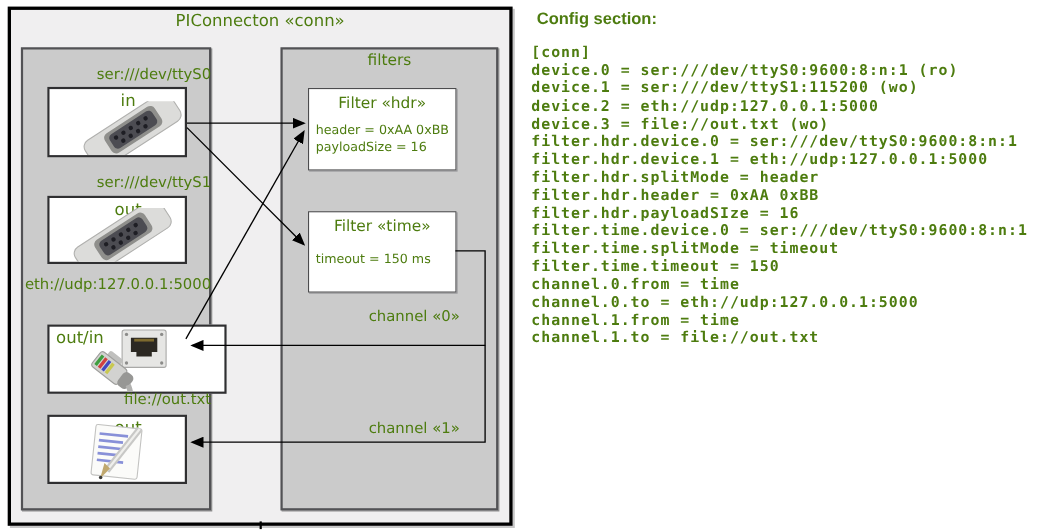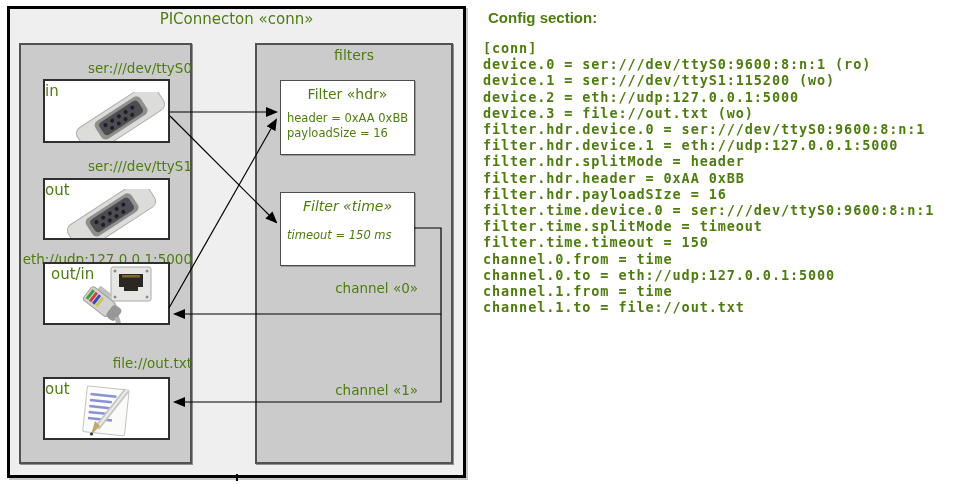--- a/index.html
+++ b/index.html
@@ -17,33 +17,33 @@
   .filters-group{left:255px;top:43px;width:194px;height:417px;}
   .filters-title{position:absolute;left:255px;top:47px;width:198px;text-align:center;
                  font-size:14px;}
 
   .dev-label{position:absolute;left:19px;width:173px;text-align:right;font-size:13.5px;}
   .lbl-0{top:60px;} .lbl-1{top:158px;} .lbl-2{top:251px;} .lbl-3{top:355px;}
 
   .dev-box{position:absolute;left:43px;width:123px;background:#fff;
            border:2px solid #2f2f31;overflow:hidden;}
   .dev-0{top:79px;height:60px;} .dev-1{top:178px;height:58px;}
-  .dev-2{top:262px;height:59px;} .dev-3{top:377px;height:59px;}
-  .dir-text{position:absolute;top:1px;left:0;width:100%;
+  .dev-2{top:295px;height:59px;padding-left:36px;} .dev-3{top:377px;height:59px;}
+  .dir-text{position:absolute;top:1px;left:10px;width:100%;text-align:center;
             font-size:15px;line-height:18px;}
   .dir-left{width:auto;left:6px;text-align:left;}
   .dev-icon{position:absolute;}
   .icon-serial-0{right:-4px;bottom:-3px;}
   .icon-serial-1{left:14px;bottom:-3px;}
   .icon-eth{left:0;top:0;}
   .icon-note{left:18px;top:1px;}
 
   .filter-box{position:absolute;left:280px;width:133px;background:#fff;
               border:1px solid #4c4c4e;box-shadow:1px 1px 0 #97979a;}
-  .filter-hdr{top:80px;height:73px;} .filter-time{top:192px;height:72px;font-style:italic;}
+  .filter-hdr{top:80px;height:73px;} .filter-time{top:192px;height:72px;}
   .filter-title{text-align:center;margin-top:5px;font-size:14px;}
   .filter-props{margin:9px 0 0 6px;font-size:11.5px;line-height:15px;white-space:pre-line;}
   .filter-time .filter-props{margin-top:14px;}
 
   .channel-label{position:absolute;left:255px;width:163px;text-align:right;font-size:13.5px;}
   .ch-0{top:280px;} .ch-1{top:382px;}
 
   .wires{position:absolute;left:0;top:0;width:470px;height:484px;pointer-events:none;}
   .bottom-tick{position:absolute;left:236px;top:474px;width:2px;height:7px;background:#000;}
 

